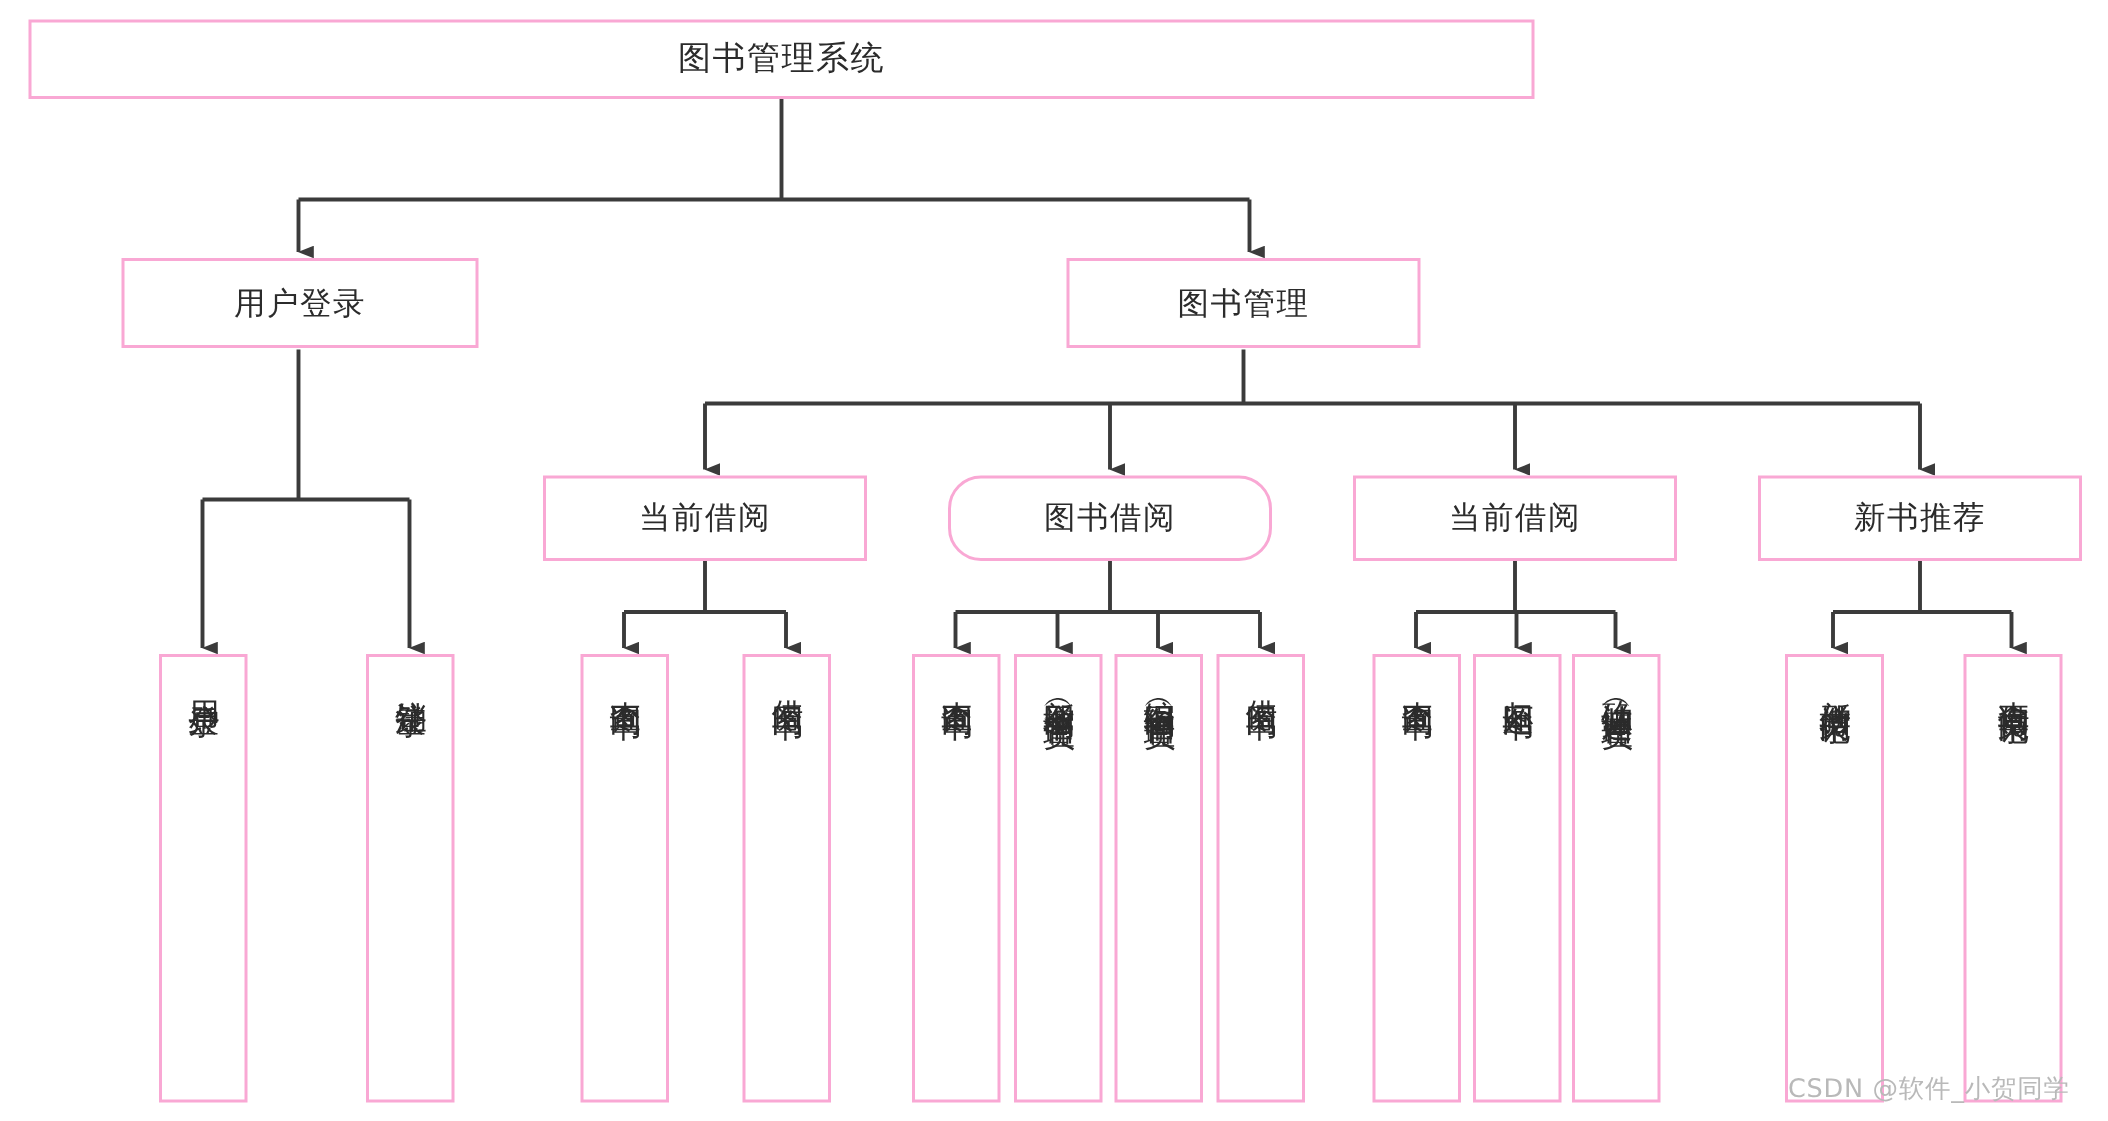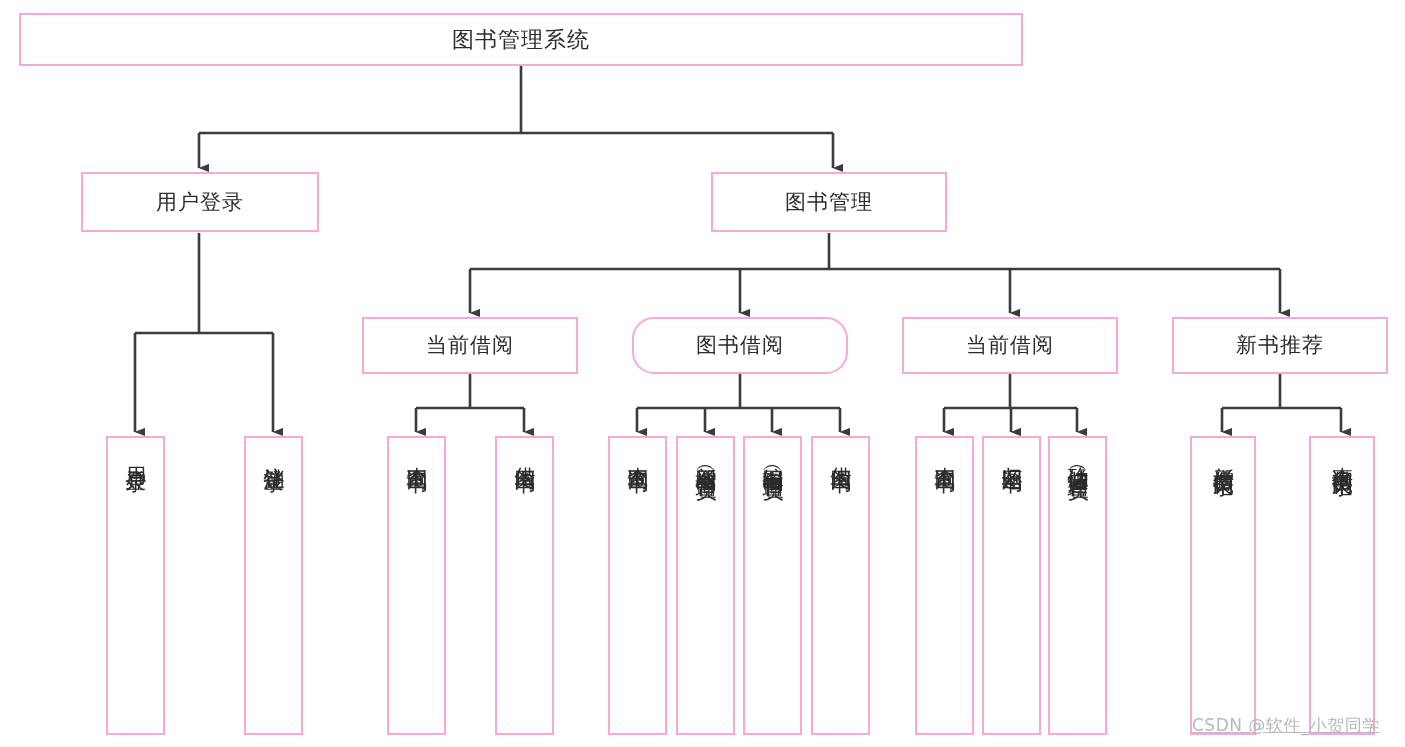--- a/index.html
+++ b/index.html
@@ -64,21 +64,20 @@
     letter-spacing: 2px;
     white-space: nowrap;
   }
   .watermark {
     position: absolute;
     color: #b9b9b9;
     font-size: 17px;
     letter-spacing: 0.5px;
     white-space: nowrap;
     user-select: none;
-    text-decoration: underline;
   }
 </style>
 </head>
 <body>
 
 <div id="diagram-root">
 
   <svg class="edge-layer" width="1405" height="747" viewBox="0 0 1405 747">
     <defs>
       <marker id="arrowhead" markerWidth="9" markerHeight="11" refX="4.2" refY="10.2" orient="auto" markerUnits="userSpaceOnUse">

